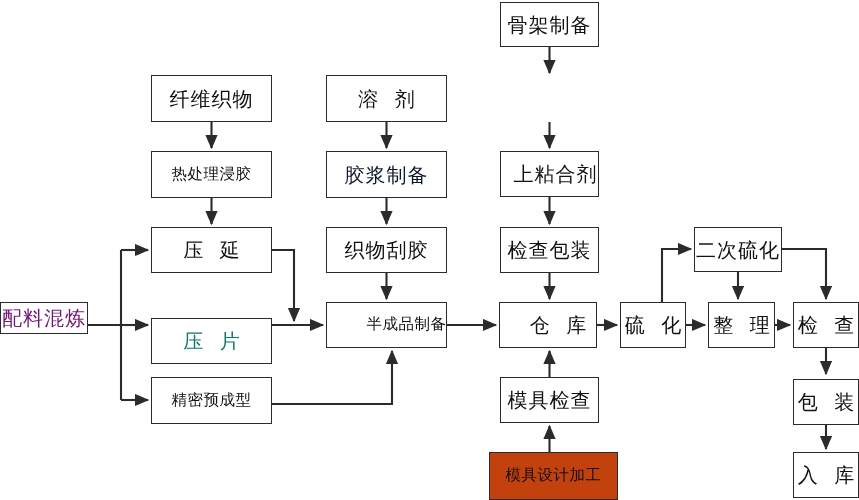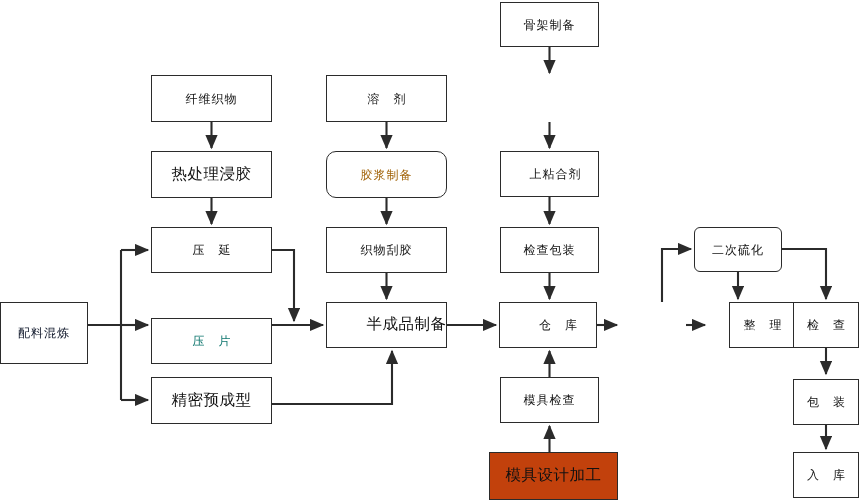--- a/index.html
+++ b/index.html
@@ -9,21 +9,21 @@
   }
   #stage{position:relative;width:859px;height:500px;background:#ffffff;}
   #wires{position:absolute;left:0;top:0;width:859px;height:500px;}
   .node{
     position:absolute;
     box-sizing:border-box;
     border:1.4px solid #2b2b2b;
     background:#ffffff;
     display:flex;align-items:center;justify-content:center;
     color:#111111;
-    font-size:12px;
+    font-size:20px;
     letter-spacing:1px;
     white-space:nowrap;
     line-height:1;
   }
   .node.wide{font-size:15.5px;letter-spacing:0.5px;}
   .node.spaced{letter-spacing:5px;text-indent:5px;text-align:center;}
 </style>
 </head>
 <body>
 
@@ -75,35 +75,36 @@
 
       <path d="M782,249 L826,249 L826,299" marker-end="url(#ah)"></path>
 
       <path d="M775,325 L790,325" marker-end="url(#ah)"></path>
 
       <path d="M826,348 L826,374" marker-end="url(#ah)"></path>
       <path d="M826,423 L826,449" marker-end="url(#ah)"></path>
     </g>
   </svg>
 
-  <div class="node" style="left: 0px; top: 302px; width: 88px; height: 62px; border-color: rgb(43, 43, 43); background: rgb(255, 255, 255); color: #0f172a;">配料混炼</div>
+  <div class="node" style="left: 0px; top: 302px; width: 88px; height: 32px; border-color: rgb(43, 43, 43); background: rgb(255, 255, 255); color: #701a75;">配料混炼</div>
   <div class="node" style="left: 151px; top: 75px; width: 121px; height: 47px; border-color: rgb(43, 43, 43); background: rgb(255, 255, 255); color: rgb(17, 17, 17);">纤维织物</div>
   <div class="node wide" style="left: 151px; top: 151px; width: 121px; height: 47px; border-color: rgb(43, 43, 43); background: rgb(255, 255, 255); color: rgb(17, 17, 17);">热处理浸胶</div>
   <div class="node spaced" style="left: 151px; top: 227px; width: 121px; height: 46px; border-color: rgb(43, 43, 43); background: rgb(255, 255, 255); color: rgb(17, 17, 17);">压 延</div>
   <div class="node spaced" style="left: 151px; top: 318px; width: 121px; height: 46px; border-color: rgb(43, 43, 43); background: rgb(255, 255, 255); color: #0f766e;">压 片</div>
   <div class="node wide" style="left: 151px; top: 377px; width: 121px; height: 47px; border-color: rgb(43, 43, 43); background: rgb(255, 255, 255); color: rgb(17, 17, 17);">精密预成型</div>
   <div class="node spaced" style="left: 326px; top: 75px; width: 121px; height: 47px; border-color: rgb(43, 43, 43); background: rgb(255, 255, 255); color: rgb(17, 17, 17);">溶 剂</div>
-  <div class="node" style="left: 326px; top: 151px; width: 121px; height: 47px; border-color: rgb(43, 43, 43); background: rgb(255, 255, 255); color: #a16207; border-radius: 10px;">胶浆制备</div>
+  <div class="node" style="left: 326px; top: 151px; width: 121px; height: 47px; border-color: rgb(43, 43, 43); background: rgb(255, 255, 255); color: #0f172a;">胶浆制备</div>
   <div class="node" style="left: 326px; top: 227px; width: 121px; height: 46px; border-color: rgb(43, 43, 43); background: rgb(255, 255, 255); color: rgb(17, 17, 17);">织物刮胶</div>
   <div class="node wide" style="left: 326px; top: 302px; width: 121px; height: 46px; border-color: rgb(43, 43, 43); background: rgb(255, 255, 255); color: rgb(17, 17, 17); padding-left: 40px;">半成品制备</div>
   <div class="node" style="left: 500px; top: 2px; width: 99px; height: 45px; border-color: rgb(43, 43, 43); background: rgb(255, 255, 255); color: rgb(17, 17, 17);">骨架制备</div>
   <div class="node" style="left: 500px; top: 151px; width: 99px; height: 46px; border-color: rgb(43, 43, 43); background: rgb(255, 255, 255); color: rgb(17, 17, 17); padding-left: 12px;">上粘合剂</div>
   <div class="node" style="left: 500px; top: 227px; width: 99px; height: 46px; border-color: rgb(43, 43, 43); background: rgb(255, 255, 255); color: rgb(17, 17, 17);">检查包装</div>
   <div class="node spaced" style="left: 499px; top: 302px; width: 98px; height: 46px; border-color: rgb(43, 43, 43); background: rgb(255, 255, 255); color: rgb(17, 17, 17); padding-left: 20px;">仓 库</div>
   <div class="node" style="left: 500px; top: 377px; width: 99px; height: 46px; border-color: rgb(43, 43, 43); background: rgb(255, 255, 255); color: rgb(17, 17, 17);">模具检查</div>
   <div class="node wide" style="left: 489px; top: 452px; width: 129px; height: 48px; border-color: rgb(43, 43, 43); background: #c2410c; color: rgb(17, 17, 17);">模具设计加工</div>
-  <div class="node" style="left: 694px; top: 227px; width: 88px; height: 45px; border-color: rgb(43, 43, 43); background: rgb(255, 255, 255); color: rgb(17, 17, 17); border-radius: 6px;">二次硫化</div>
-  <div class="node spaced" style="left: 708px; top: 302px; width: 67px; height: 46px; border-color: rgb(43, 43, 43); background: rgb(255, 255, 255); color: rgb(17, 17, 17); margin-left: 21px;">整 理</div>
+  <div class="node spaced" style="left: 620px; top: 302px; width: 66px; height: 46px; border-color: rgb(43, 43, 43); background: rgb(255, 255, 255); color: rgb(17, 17, 17);">硫 化</div>
+  <div class="node" style="left: 694px; top: 227px; width: 88px; height: 45px; border-color: rgb(43, 43, 43); background: rgb(255, 255, 255); color: rgb(17, 17, 17);">二次硫化</div>
+  <div class="node spaced" style="left: 708px; top: 302px; width: 67px; height: 46px; border-color: rgb(43, 43, 43); background: rgb(255, 255, 255); color: rgb(17, 17, 17);">整 理</div>
   <div class="node spaced" style="left: 793px; top: 302px; width: 66px; height: 46px; border-color: rgb(43, 43, 43); background: rgb(255, 255, 255); color: rgb(17, 17, 17);">检 查</div>
   <div class="node spaced" style="left: 793px; top: 379px; width: 66px; height: 46px; border-color: rgb(43, 43, 43); background: rgb(255, 255, 255); color: rgb(17, 17, 17);">包 装</div>
   <div class="node spaced" style="left: 793px; top: 452px; width: 66px; height: 46px; border-color: rgb(43, 43, 43); background: rgb(255, 255, 255); color: rgb(17, 17, 17);">入 库</div>
 
 </div>
 
 </body></html>

